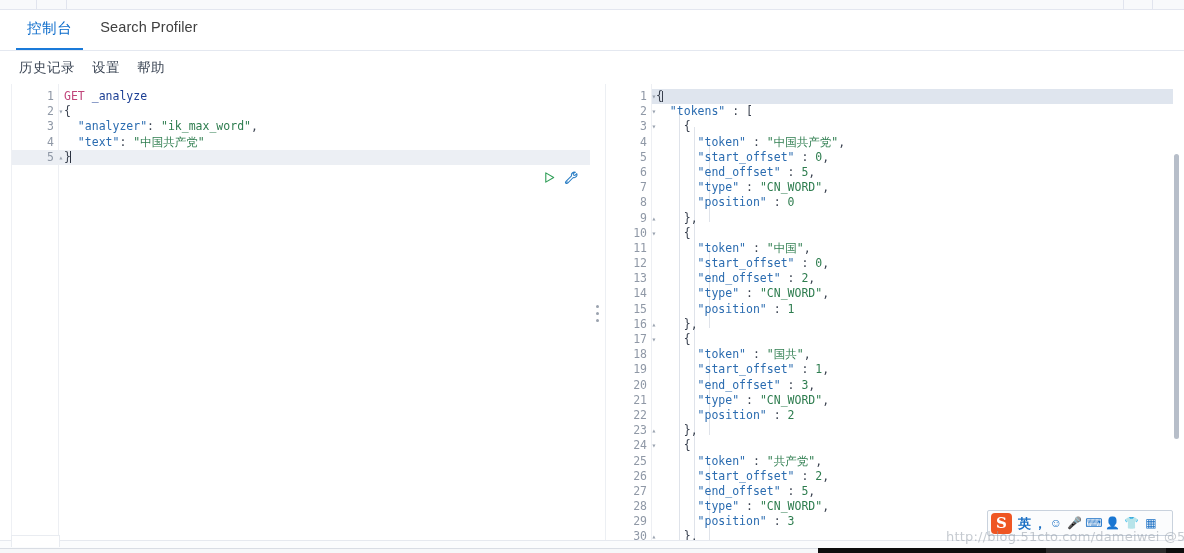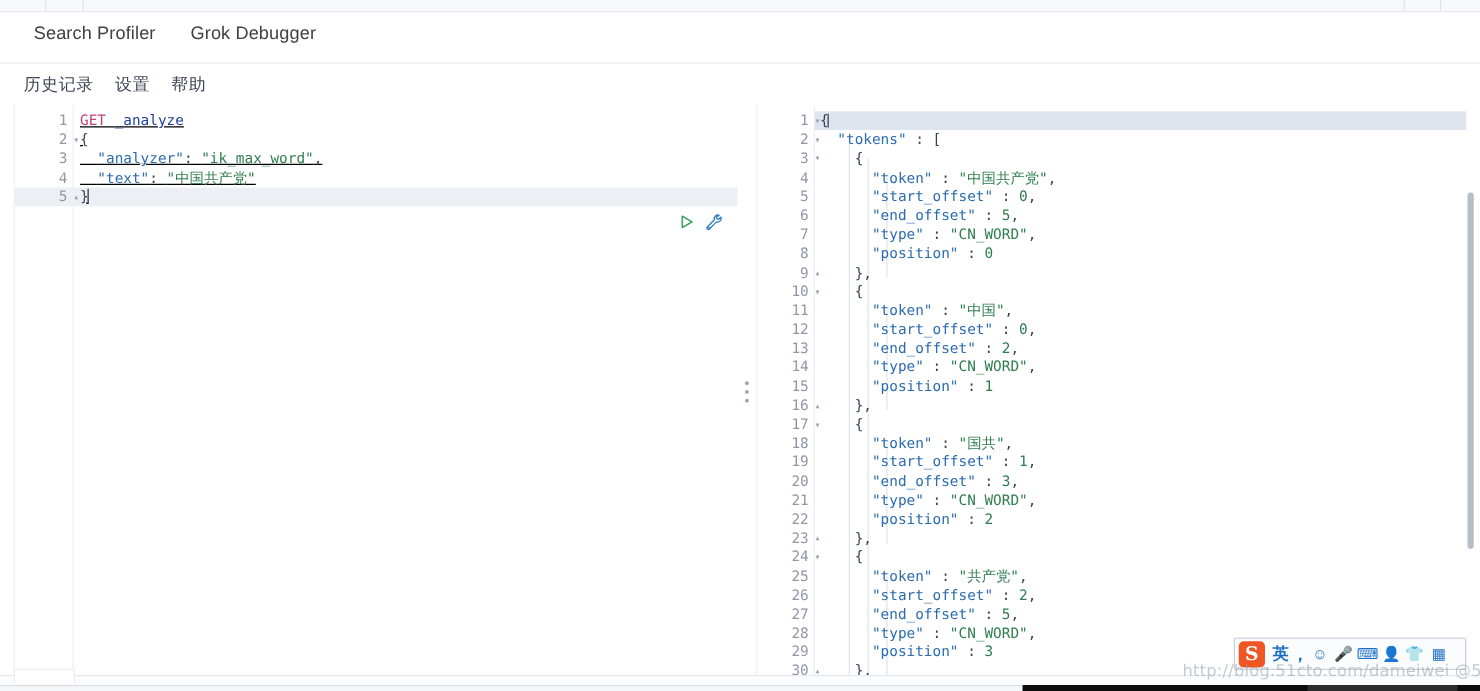--- a/index.html
+++ b/index.html
@@ -151,21 +151,21 @@
     left: 0; top: 0;
     width: 46px; height: 456px;
     background: #ffffff;
     border-right: 1px solid #edeff3;
   }
   .req-code {
     position: absolute;
     left: 52px; top: 5px;
     right: 0;
   }
-  .req-line { height: 15.2px; text-decoration: underline; }
+  .req-line { height: 15.2px; }
 
   .hl-method { color: #c0457a; }
   .hl-url    { color: #1c3f94; }
   .hl-key    { color: #2b6cb0; }
   .hl-str    { color: #2e7d4f; }
   .hl-punc   { color: #3a4250; }
   .hl-num    { color: #2e7d4f; }
   .hl-brace  { color: #3a4250; }
 
   .active-line {
@@ -382,22 +382,22 @@
 
   <div class="chrome-strip">
     <div class="seam" style="left:36px;"></div>
     <div class="seam" style="left:66px;"></div>
     <div class="seam" style="left:1123px;"></div>
     <div class="seam" style="left:1152px;"></div>
   </div>
 
   <div class="tabbar">
     <div class="tabs" id="tabs-host">
+        <div class="tab active cn">控制台</div>
         <div class="tab">Search Profiler</div>
-        <div class="tab">Grok Debugger</div>
       </div>
   </div>
 
   <div class="submenu">
     <div class="submenu-inner" id="submenu-host">
         <div class="submenu-item">历史记录</div>
         <div class="submenu-item">设置</div>
         <div class="submenu-item">帮助</div>
       </div>
   </div>

